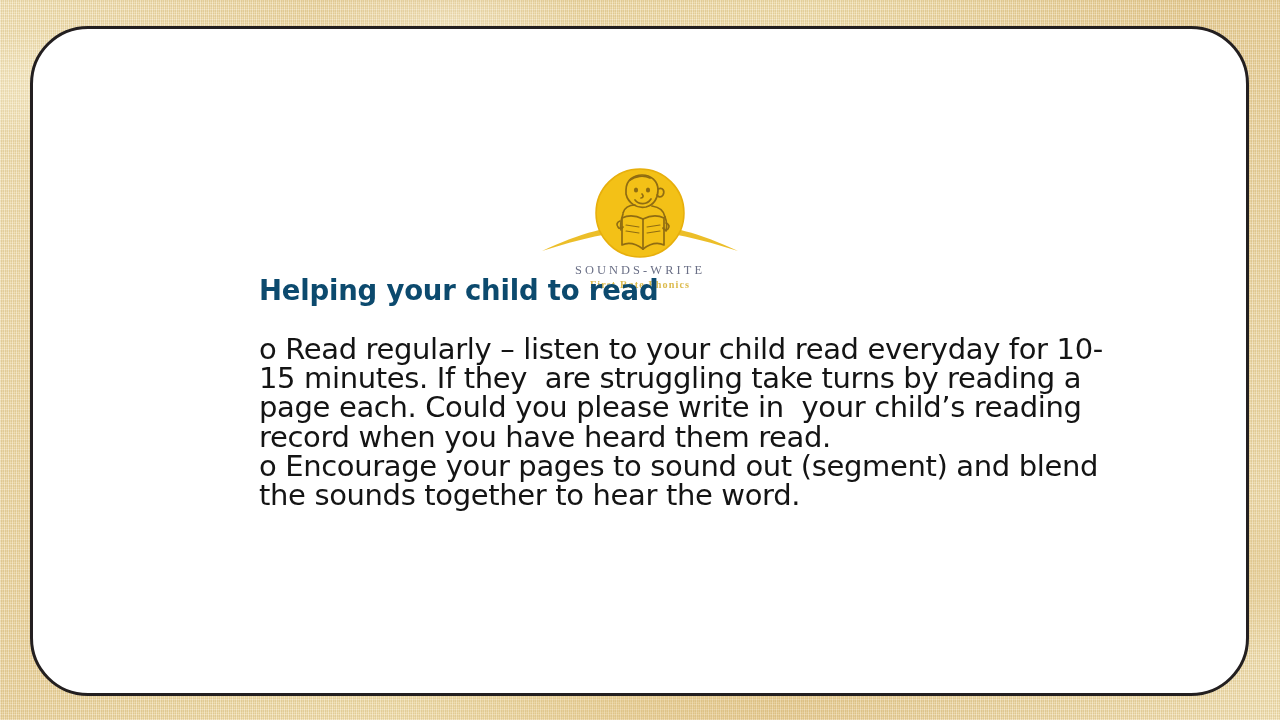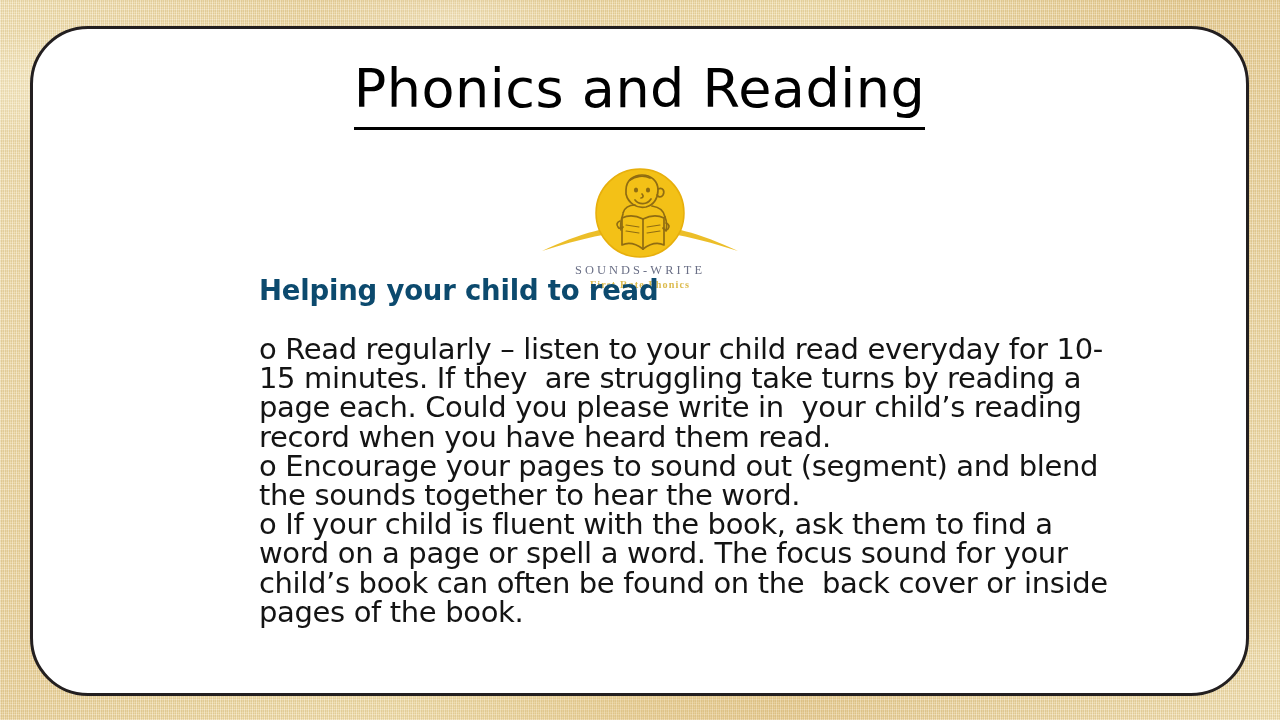--- a/index.html
+++ b/index.html
@@ -134,23 +134,20 @@
     white-space: pre-wrap;
   }
 </style>
 </head>
 <body>
 
 <div id="slide">
 
   <div id="card">
 
-    <div id="title-wrap">
-      <span id="title">Phonics and  Reading</span>
-    </div>
 
     <div id="logo">
       <div id="logo-inner">
         <svg id="logo-svg" width="200" height="130" viewBox="0 0 200 130">
 
           <path d="M2 86 C 40 68, 72 60, 100 59 C 128 60, 160 68, 198 86
                    C 160 74, 128 66, 100 66 C 72 66, 40 74, 2 86 Z" fill="#EBBB1E" opacity="0.95"></path>
 
           <circle cx="100" cy="48" r="44" fill="#F3C117"></circle>
           <circle cx="100" cy="48" r="44" fill="none" stroke="#E7AF0C" stroke-width="1.5"></circle>
@@ -195,17 +192,16 @@
           <text x="100" y="123" text-anchor="middle" font-family="'Liberation Serif', serif" font-size="10.2" font-weight="bold" letter-spacing="1.1" fill="#dcbb4e">First Rate Phonics</text>
         </svg>
       </div>
     </div>
 
     <div id="body-block">
       <div id="subheading">Helping your child to read</div>
 
       <p class="para">o Read regularly – listen to your child read everyday for 10-15 minutes. If they  are struggling take turns by reading a page each. Could you please write in  your child’s reading record when you have heard them read.</p>
       <p class="para">o Encourage your pages to sound out (segment) and blend the sounds together to hear the word.</p>
-      <p class="para">o If your child is fluent with the book, ask them to find a word on a page or spell a word. The focus sound for your child’s book can often be found on the  back cover or inside pages of the book.</p>
     </div>
 
   </div>
 </div>
 
 </body></html>

